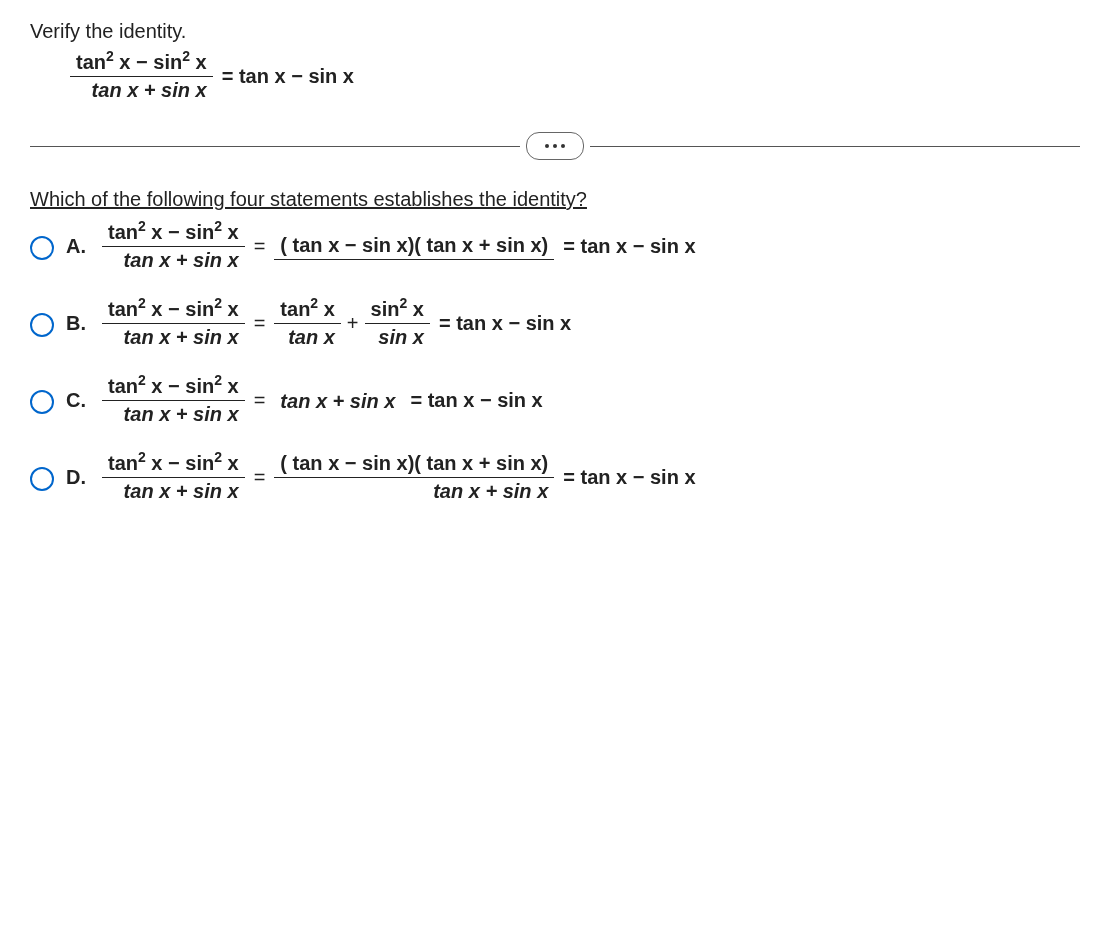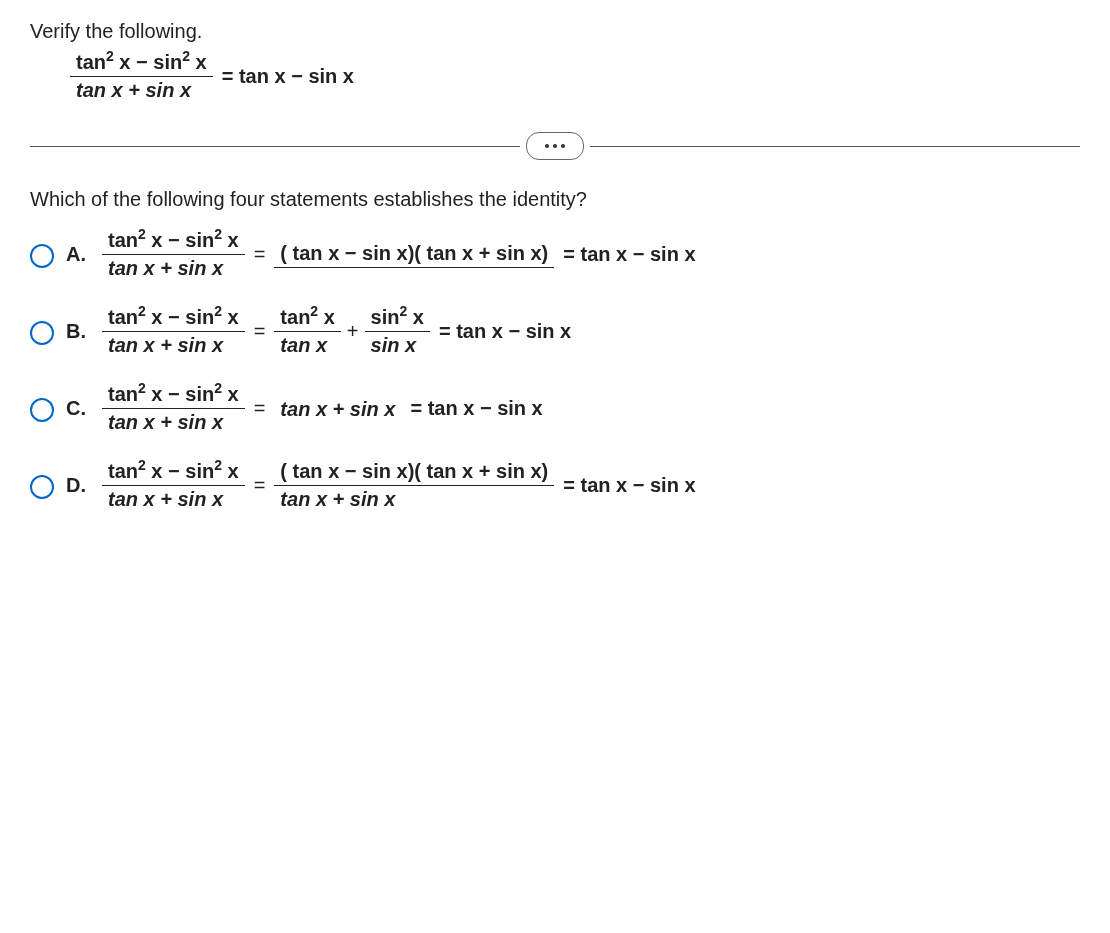--- a/index.html
+++ b/index.html
@@ -14,21 +14,21 @@
     margin-bottom: 30px;
   }
   .identity-row {
     display: flex;
     align-items: center;
     margin-left: 40px;
     margin-top: 8px;
   }
   .frac {
     display: inline-block;
-    text-align: left;
+    text-align: right;
     vertical-align: middle;
   }
   .frac .num {
     display: block;
     border-bottom: 1.5px solid #222;
     padding: 0 6px 2px 6px;
   }
   .frac .den {
     display: block;
     padding: 2px 6px 0 6px;
@@ -59,21 +59,22 @@
     display:flex;
     justify-content:center;
     align-items:center;
     margin:0 6px;
     cursor:pointer;
   }
   .more-btn span {
     width:4px;height:4px;background:#333;border-radius:50%;margin:0 2px;display:inline-block;
   }
   .question {
-    margin-bottom: 18px;
+    margin-bottom: 10px;
+    text-decoration: underline;
   }
   .option-row {
     display:flex;
     align-items:center;
     margin-bottom:26px;
   }
   .radio {
     width:20px;height:20px;
     border:2px solid #0066cc;
     border-radius:50%;
@@ -98,21 +99,21 @@
   }
   .plus {
     margin:0 6px;
   }
   .b { font-weight:bold; }
 </style>
 </head>
 <body>
 
 <div class="problem-statement">
-  <div>Verify the following.</div>
+  <div>Verify the identity.</div>
   <div class="identity-row">
     <span class="frac b">
       <span class="num"><span class="b">tan</span><sup>2</sup> x − <span class="b">sin</span><sup>2</sup> x</span>
       <span class="den"><span class="b">tan</span> x + <span class="b">sin</span> x</span>
     </span>
     <span class="eq b">= tan x − sin x</span>
   </div>
 </div>
 
 <div class="sep-row">

